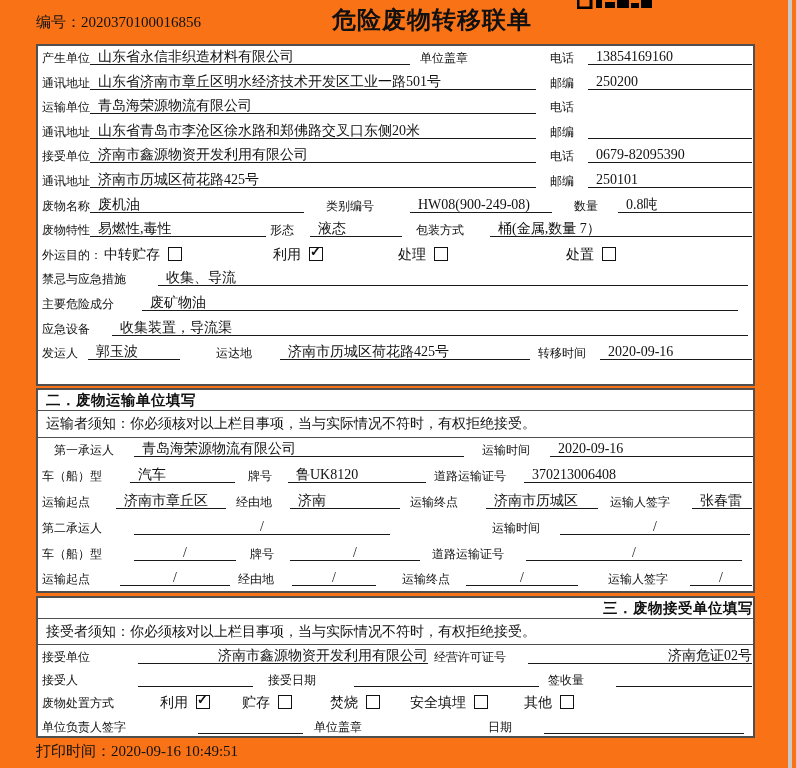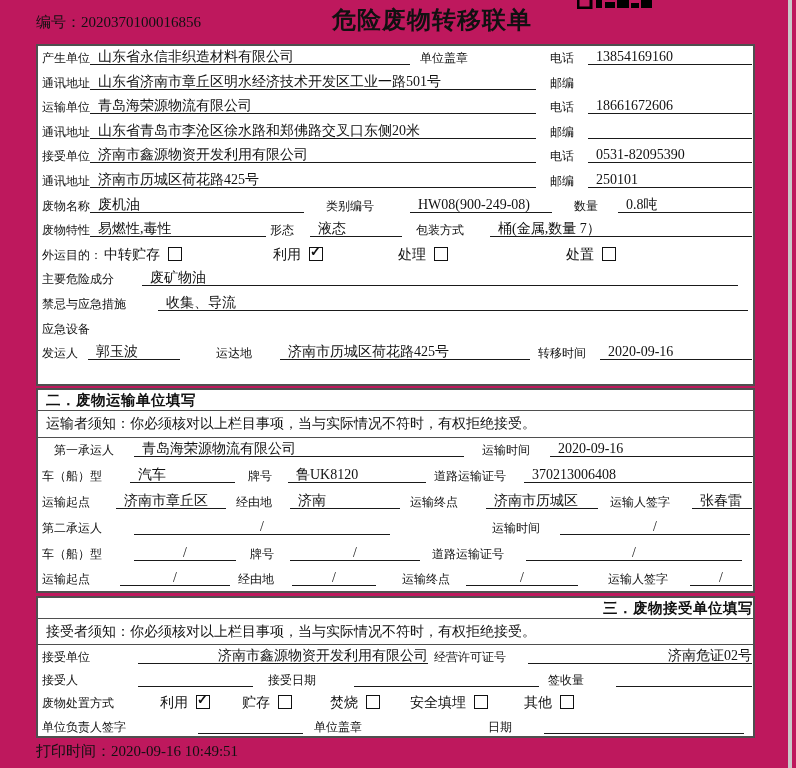--- a/index.html
+++ b/index.html
@@ -1,16 +1,16 @@
 <!DOCTYPE html>
 <html><head>
 <meta charset="utf-8">
 <style>
   html,body{margin:0;padding:0;background:#fff;}
-  .page{position:relative;width:796px;height:768px;background:#be185d;overflow:hidden;
+  .page{position:relative;width:796px;height:768px;background:#f97316;overflow:hidden;
         font-family:"Liberation Serif","DejaVu Serif",serif;color:#111;}
   .serial{position:absolute;left:36px;top:13px;font-size:15px;white-space:nowrap;}
   .doc-title{position:absolute;left:332px;top:4px;font-size:24px;font-weight:bold;letter-spacing:1px;white-space:nowrap;}
   .qr{position:absolute;left:577px;top:0;}
   .edge{position:absolute;left:788px;top:0;width:4px;height:768px;background:#c9c9c9;}
   .box{position:absolute;left:36px;width:719px;border:2px solid #4f4f4f;background:#fff;box-sizing:border-box;overflow:hidden;}
   .sec-hd{height:20px;line-height:20px;border-bottom:1px solid #4f4f4f;font-weight:bold;
           padding-left:8px;font-size:14.5px;letter-spacing:0.5px;}
   .notice{border-bottom:1px solid #4f4f4f;font-size:14px;padding-left:8px;display:flex;align-items:center;}
   .n2{height:26px;} .n3{height:25px;}
@@ -51,38 +51,38 @@
       <span class="lb" style="left:4px">产生单位</span>
       <span class="u" style="left:52px;width:320px">山东省永信非织造材料有限公司</span>
       <span class="lb" style="left:382px">单位盖章</span>
       <span class="lb" style="left:512px">电话</span>
       <span class="u" style="left:550px;width:164px">13854169160</span>
     </div>
     <div class="row rw1">
       <span class="lb" style="left:4px">通讯地址</span>
       <span class="u" style="left:52px;width:446px">山东省济南市章丘区明水经济技术开发区工业一路501号</span>
       <span class="lb" style="left:512px">邮编</span>
+      <span class="u" style="left:550px;width:164px">250200</span>
     </div>
     <div class="row rw1">
       <span class="lb" style="left:4px">运输单位</span>
       <span class="u" style="left:52px;width:446px">青岛海荣源物流有限公司</span>
       <span class="lb" style="left:512px">电话</span>
-      <span class="u" style="left:550px;width:164px">18661672606</span>
     </div>
     <div class="row rw1">
       <span class="lb" style="left:4px">通讯地址</span>
       <span class="u" style="left:52px;width:446px">山东省青岛市李沧区徐水路和郑佛路交叉口东侧20米</span>
       <span class="lb" style="left:512px">邮编</span>
       <span class="u" style="left:550px;width:164px"></span>
     </div>
     <div class="row rw1">
       <span class="lb" style="left:4px">接受单位</span>
       <span class="u" style="left:52px;width:446px">济南市鑫源物资开发利用有限公司</span>
       <span class="lb" style="left:512px">电话</span>
-      <span class="u" style="left:550px;width:164px">0531-82095390</span>
+      <span class="u" style="left:550px;width:164px">0679-82095390</span>
     </div>
     <div class="row rw1">
       <span class="lb" style="left:4px">通讯地址</span>
       <span class="u" style="left:52px;width:446px">济南市历城区荷花路425号</span>
       <span class="lb" style="left:512px">邮编</span>
       <span class="u" style="left:550px;width:164px">250101</span>
     </div>
     <div class="row rw1">
       <span class="lb" style="left:4px">废物名称</span>
       <span class="u" style="left:52px;width:214px">废机油</span>
@@ -100,29 +100,30 @@
       <span class="u" style="left:452px;width:262px">桶(金属,数量 7）</span>
     </div>
     <div class="row rw1">
       <span class="lb" style="left:4px">外运目的：</span>
       <span class="opt" style="left:66px"><span>中转贮存</span><span class="cb"></span></span>
       <span class="opt" style="left:235px"><span>利用</span><span class="cb checked"></span></span>
       <span class="opt" style="left:360px"><span>处理</span><span class="cb"></span></span>
       <span class="opt" style="left:528px"><span>处置</span><span class="cb"></span></span>
     </div>
     <div class="row rw1">
+      <span class="lb" style="left:4px">禁忌与应急措施</span>
+      <span class="u" style="left:120px;width:590px">收集、导流</span>
+    </div>
+    <div class="row rw1">
       <span class="lb" style="left:4px">主要危险成分</span>
       <span class="u" style="left:104px;width:596px">废矿物油</span>
     </div>
     <div class="row rw1">
-      <span class="lb" style="left:4px">禁忌与应急措施</span>
-      <span class="u" style="left:120px;width:590px">收集、导流</span>
-    </div>
-    <div class="row rw1">
       <span class="lb" style="left:4px">应急设备</span>
+      <span class="u" style="left:74px;width:636px">收集装置，导流渠</span>
     </div>
     <div class="row rw1">
       <span class="lb" style="left:4px">发运人</span>
       <span class="u" style="left:50px;width:92px">郭玉波</span>
       <span class="lb" style="left:178px">运达地</span>
       <span class="u" style="left:242px;width:250px">济南市历城区荷花路425号</span>
       <span class="lb" style="left:500px">转移时间</span>
       <span class="u" style="left:562px;width:152px">2020-09-16</span>
     </div>
   </div>

